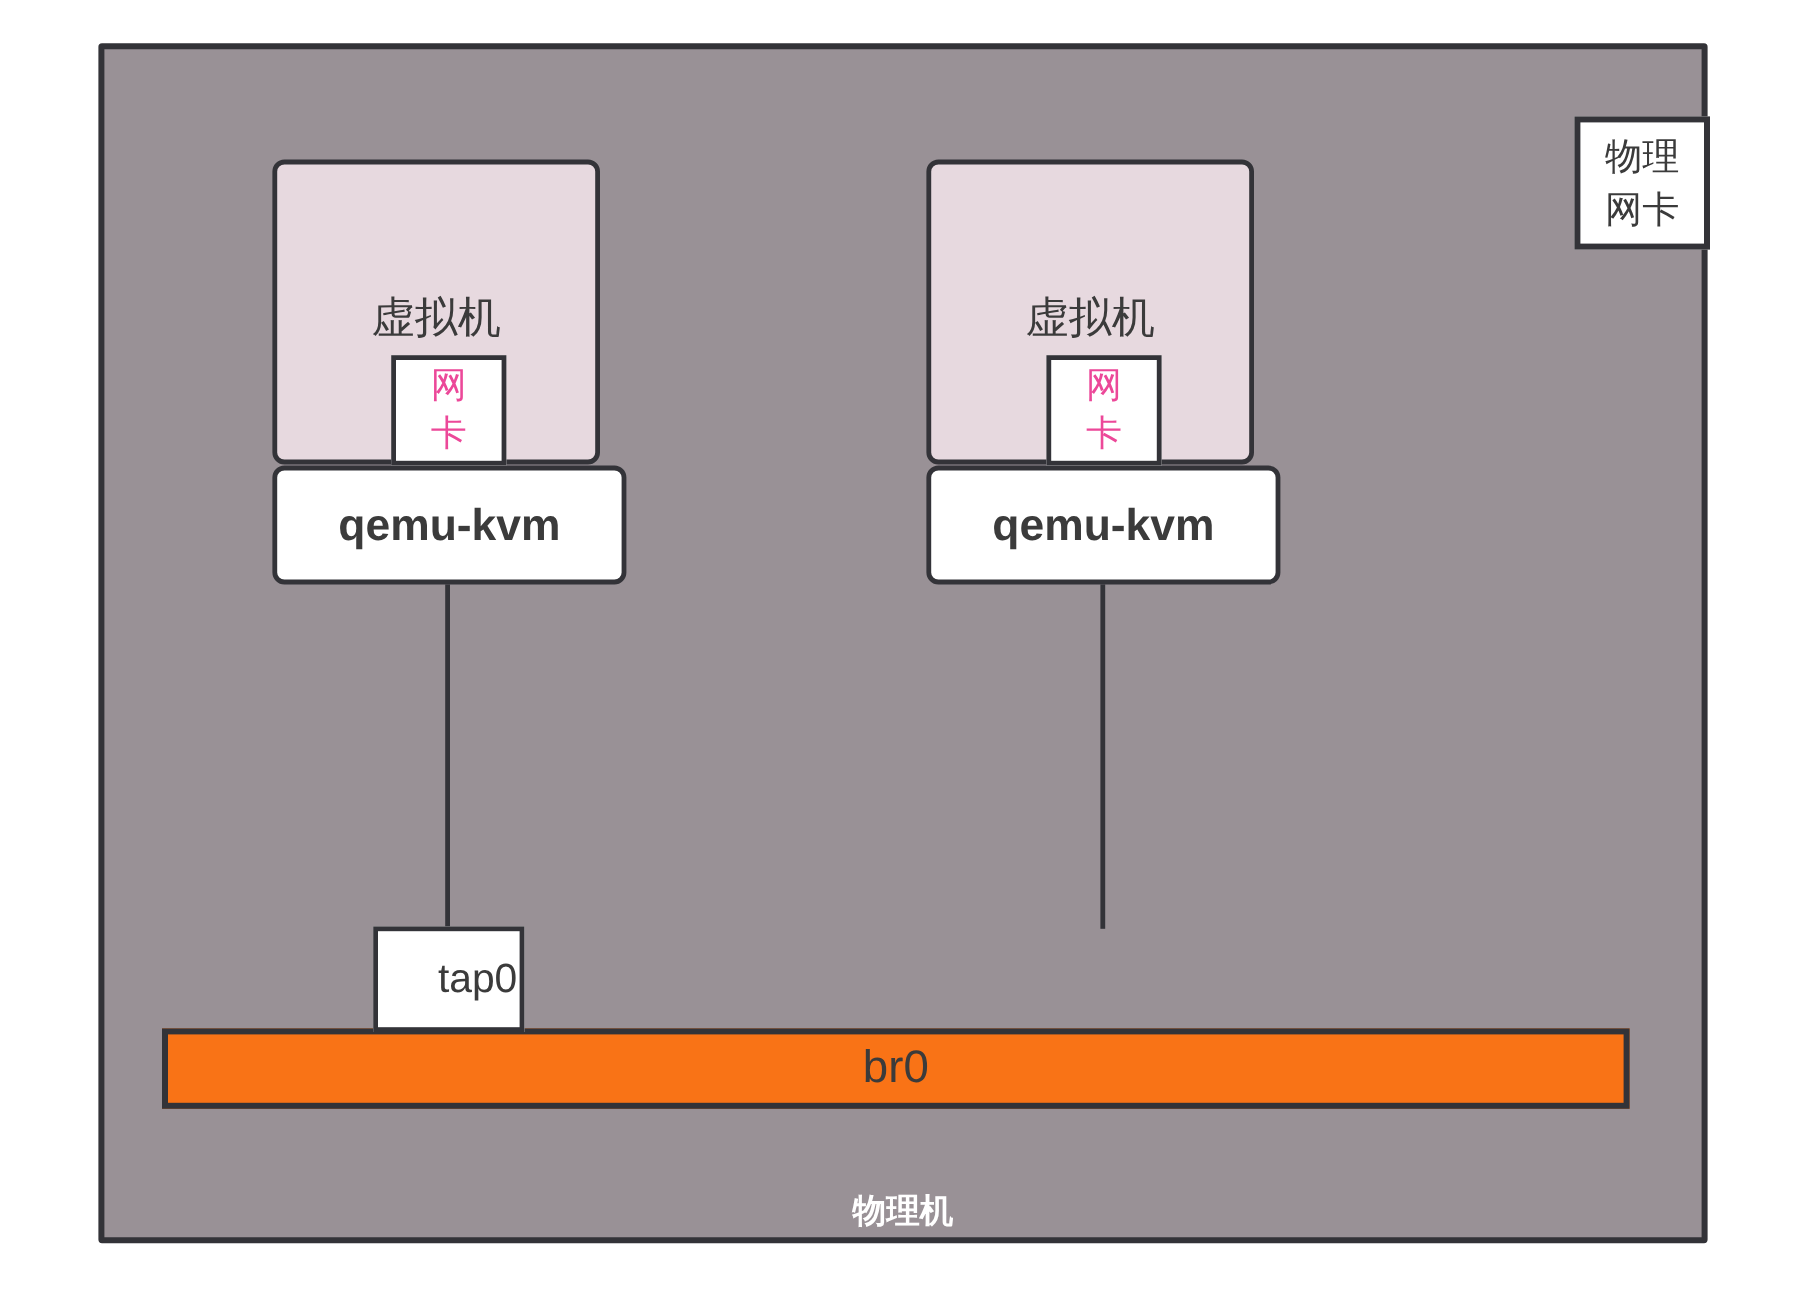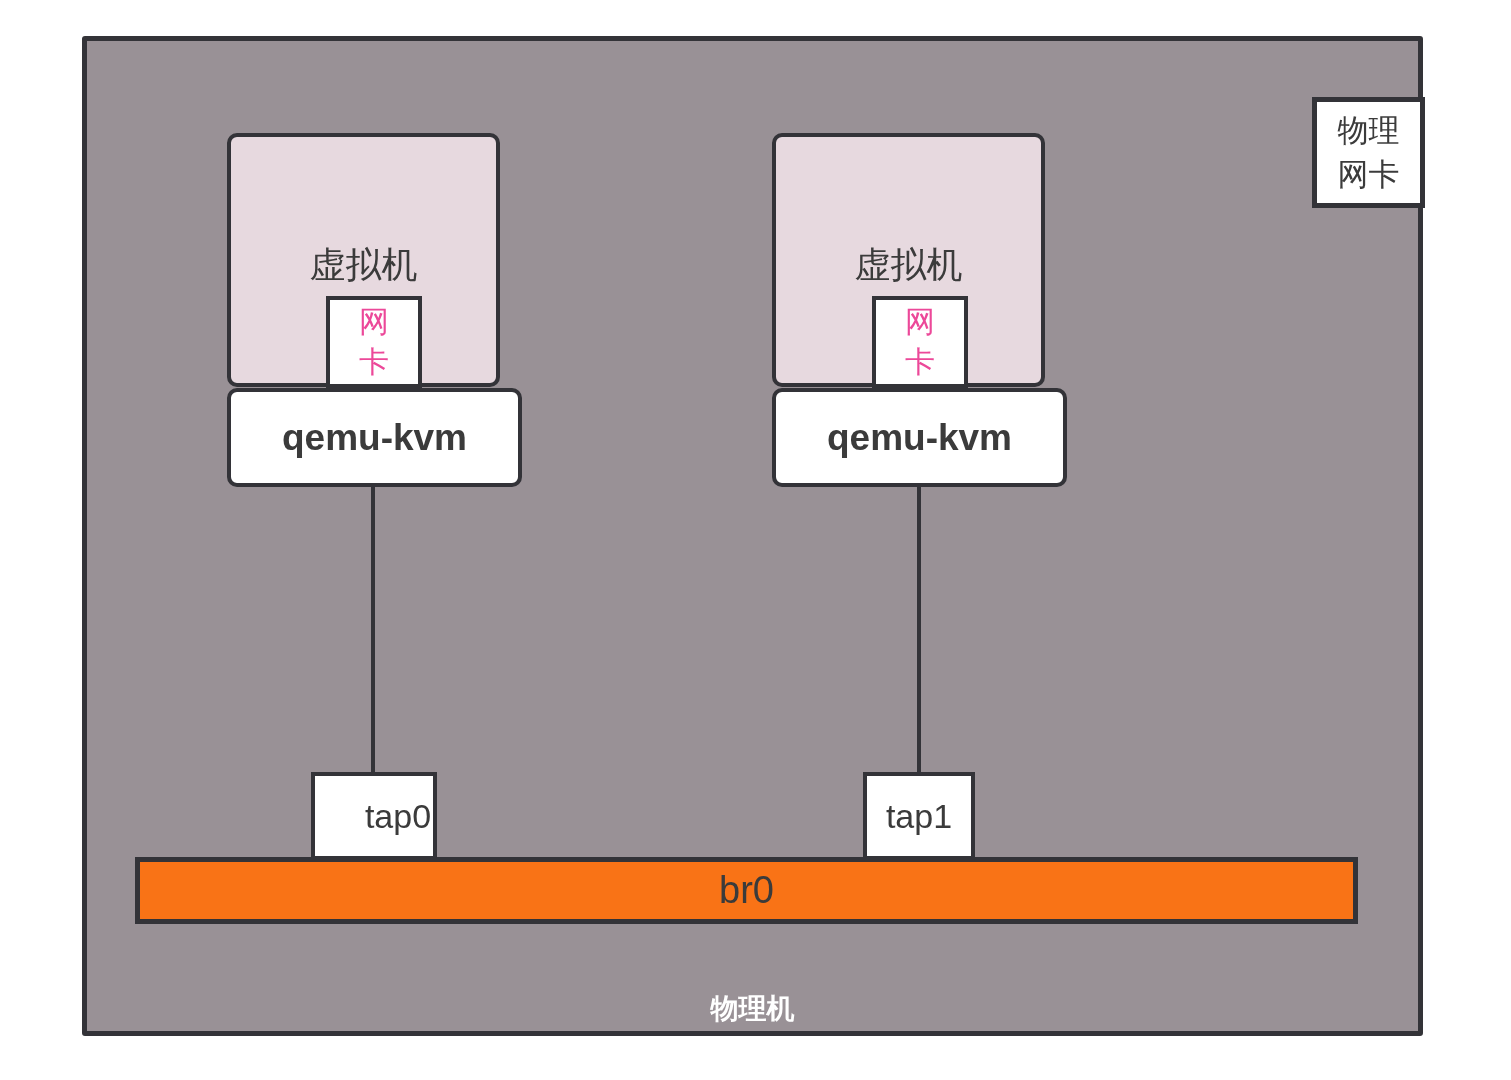--- a/index.html
+++ b/index.html
@@ -140,23 +140,20 @@
   <div class="abs vm-box vm2">
     <div class="vm-title">虚拟机</div>
   </div>
   <div class="abs nic-box nic2">
     <span class="nic-label">网卡</span>
   </div>
   <div class="abs qemu-box qemu2">
     <span class="qemu-label">qemu-kvm</span>
   </div>
   <div class="abs conn-line line2"></div>
-  <div class="abs tap-box tap1">
-    <span class="tap-label">tap1</span>
-  </div>
 
   <div class="abs bridge-bar">
     <span class="bridge-label">br0</span>
   </div>
 
   <div class="abs pnic-box">
     <span class="pnic-label">物理网卡</span>
   </div>
 
   <div class="abs host-title">物理机</div>

